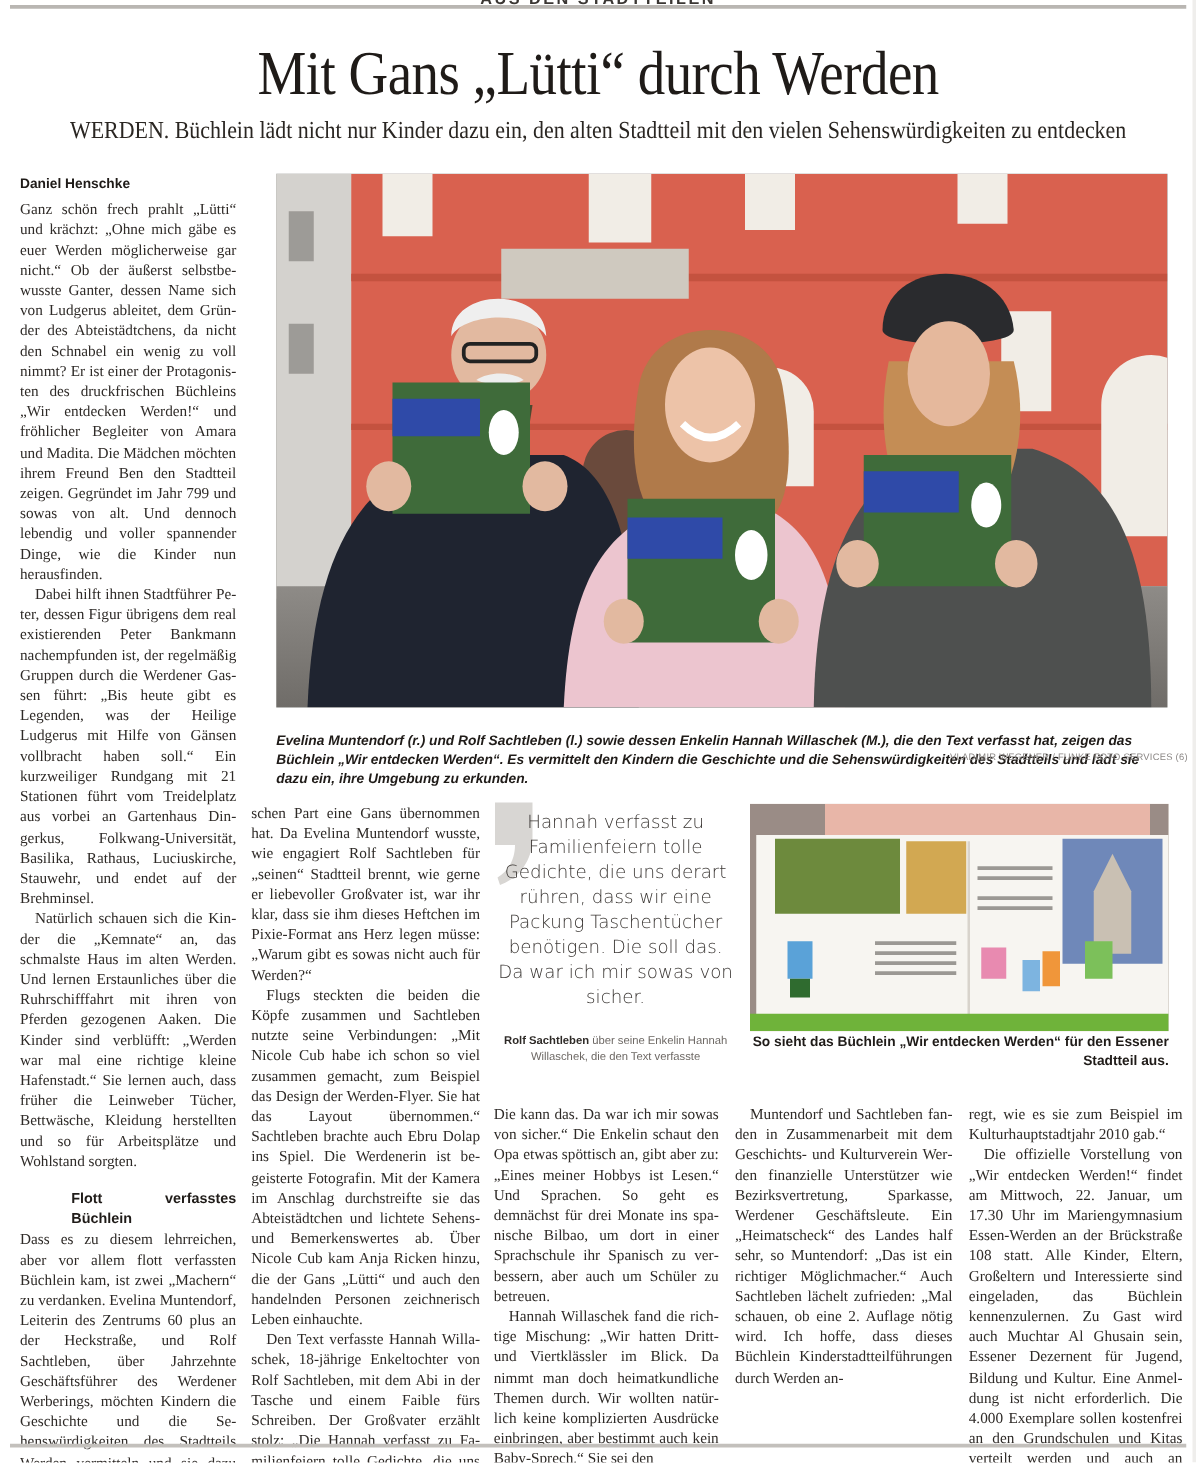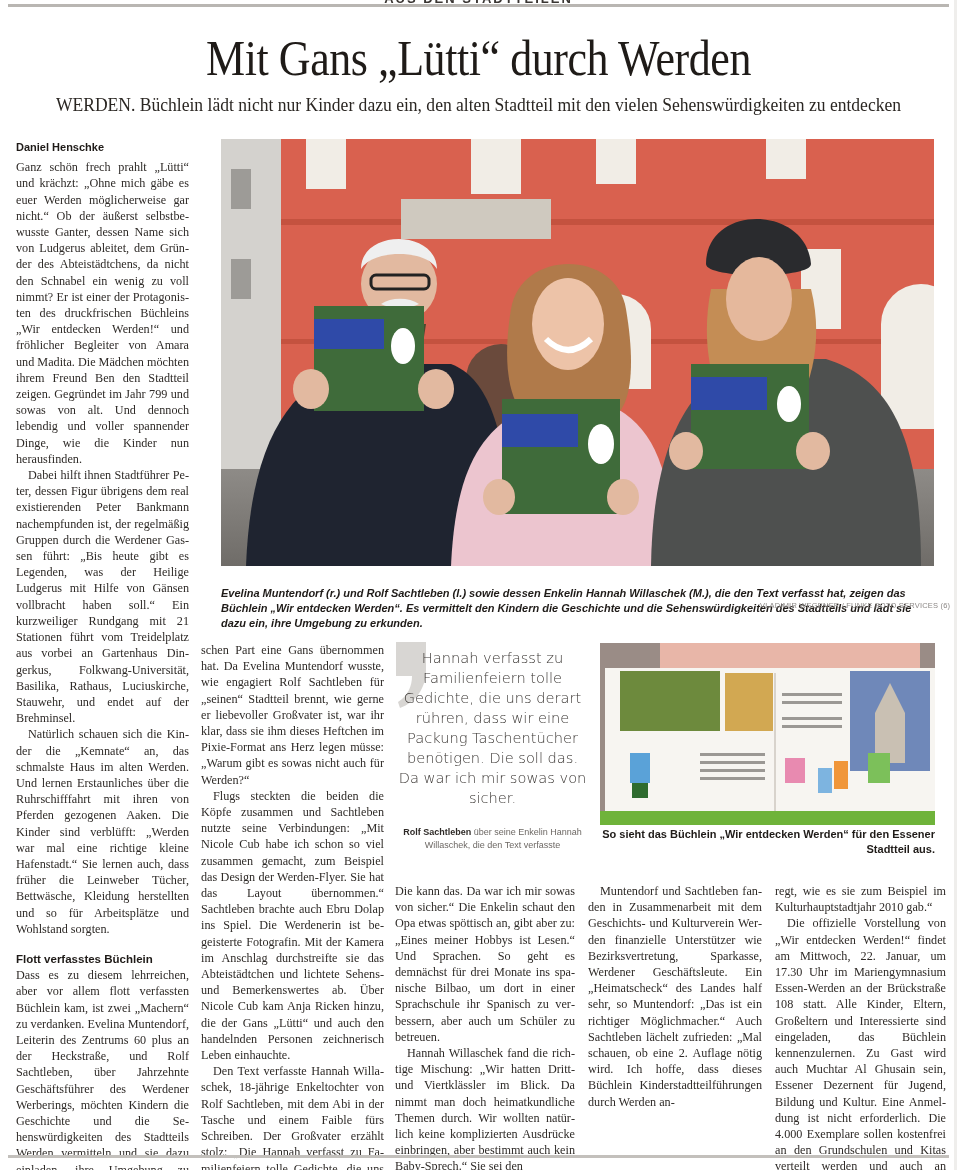--- a/index.html
+++ b/index.html
@@ -5,21 +5,21 @@
   html, body { margin: 0; padding: 0; background: #ffffff; }
   body { width: 957px; height: 1170px; position: relative; overflow: hidden; color: #2a2622; font-family: "Liberation Serif", "DejaVu Serif", serif; }
   .top-rule { position: absolute; left: 8px; right: 8px; top: 4px; height: 3px; background: #b9b6b2; }
   .section-kicker { position: absolute; left: 0; right: 0; top: -9px; text-align: center; font-family: "Liberation Sans", sans-serif; font-weight: bold; font-size: 13px; letter-spacing: 2px; color: #3a3633; }
   .headline { position: absolute; left: 0; right: 0; top: 28px; text-align: center; font-family: "Liberation Serif", serif; font-size: 50px; line-height: 60px; color: #1f1b18; letter-spacing: -0.5px; transform: scaleX(0.88); }
   .subhead { position: absolute; left: 0; right: 0; top: 93px; text-align: center; font-family: "Liberation Serif", serif; font-size: 19.5px; line-height: 24px; color: #2a2622; transform: scaleX(0.9); white-space: nowrap; }
   .col { position: absolute; font-family: "Liberation Serif", serif; font-size: 12.2px; line-height: 16.2px; text-align: justify; hyphens: manual; color: #2e2a27; }
   .col p { margin: 0; text-indent: 12px; }
   .col p.noindent { text-indent: 0; }
   .author { font-family: Liberation Sans, sans-serif; font-weight: bold; font-size: 11px; margin-bottom: 4px; color: #1f1b18; }
-  .subheading { font-family: "Liberation Sans", sans-serif; font-weight: bold; font-size: 11.5px; margin-top: 14px; color: #1f1b18; }
+  .subheading { font-family: "Liberation Sans", sans-serif; font-weight: bold; font-size: 11.5px; margin-top: 14px; color: #1f1b18; margin-left: 41px; }
   .photo-main { position: absolute; left: 221px; top: 139px; width: 713px; height: 427px; overflow: hidden; background: #8a8a88; }
   .photo-small { position: absolute; left: 600px; top: 643px; width: 335px; height: 182px; overflow: hidden; background: #e9e3dc; }
   .caption { position: absolute; font-family: "Liberation Sans", sans-serif; font-weight: bold; font-size: 11px; line-height: 15px; color: #1f1b18; }
   .credit { position: absolute; font-family: "Liberation Sans", sans-serif; font-size: 7.5px; color: #8b8785; letter-spacing: 0.2px; }
   .quote { position: absolute; left: 395px; top: 648px; width: 195px; text-align: center; font-family: "DejaVu Sans", sans-serif; font-weight: 300; font-size: 14.6px; line-height: 20px; color: #3b3734; }
   .quote-mark { position: absolute; left: 394px; top: 640px; width: 40px; height: 70px; }
   .quote-attr { position: absolute; left: 395px; top: 826px; width: 195px; text-align: center; font-family: "Liberation Sans", sans-serif; font-size: 9px; line-height: 12.5px; color: #6d6864; }
   .quote-attr b { color: #2e2a27; }
   .bottom-rule { position: absolute; left: 8px; right: 8px; top: 1155px; height: 3px; background: #c3c0bc; }
   .right-edge { position: absolute; right: 0; top: 0; width: 3px; height: 1170px; background: #efeeec; }

